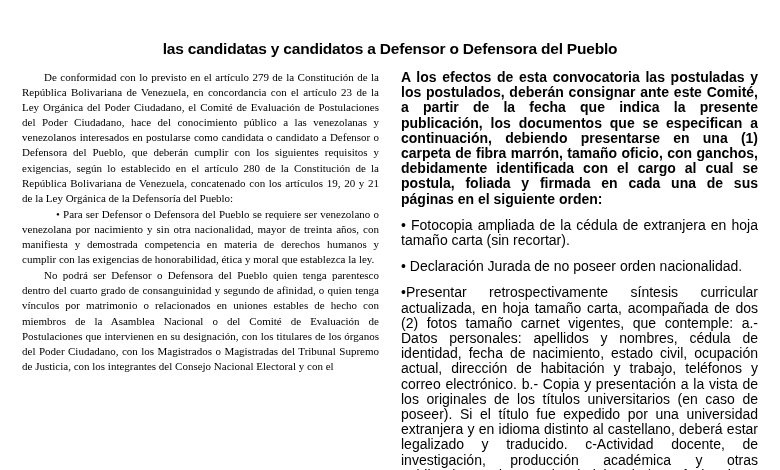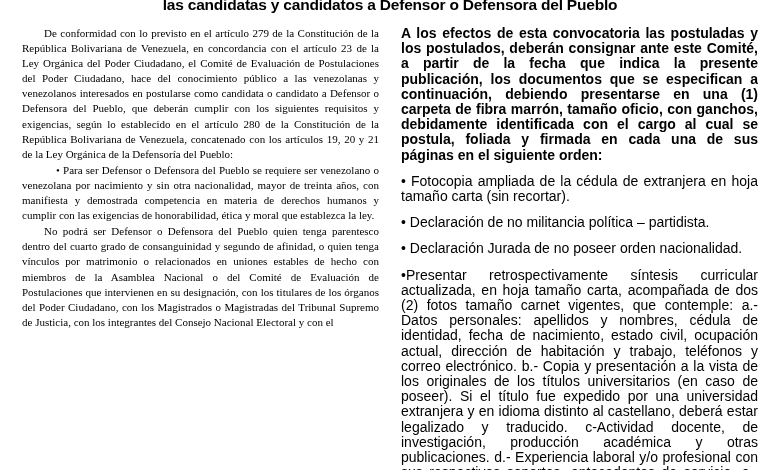--- a/index.html
+++ b/index.html
@@ -13,20 +13,21 @@
     font-family: "Liberation Serif", serif;
     color: #000000;
     overflow: hidden;
   }
   .page {
     position: relative;
     width: 780px;
     height: 366px;
     box-sizing: border-box;
     padding: 0 22px;
+    margin-top: 44px;
   }
   .doc-title {
     position: absolute;
     top: -4px;
     left: 0;
     width: 780px;
     text-align: center;
     font-family: "Liberation Sans", sans-serif;
     font-weight: bold;
     font-size: 15.5px;
@@ -95,20 +96,19 @@
 
     <div class="col col-left">
       <p class="indent">De conformidad con lo previsto en el artículo 279 de la Constitución de la República Bolivariana de Venezuela, en concordancia con el artículo 23 de la Ley Orgánica del Poder Ciudadano, el Comité de Evaluación de Postulaciones del Poder Ciudadano, hace del conocimiento público a las venezolanas y venezolanos interesados en postularse como candidata o candidato a Defensor o Defensora del Pueblo, que deberán cumplir con los siguientes requisitos y exigencias, según lo establecido en el artículo 280 de la Constitución de la República Bolivariana de Venezuela, concatenado con los artículos 19, 20 y 21 de la Ley Orgánica de la Defensoría del Pueblo:</p>
       <p class="indent-big">• Para ser Defensor o Defensora del Pueblo se requiere ser venezolano o venezolana por nacimiento y sin otra nacionalidad, mayor de treinta años, con manifiesta y demostrada competencia en materia de derechos humanos y cumplir con las exigencias de honorabilidad, ética y moral que establezca la ley.</p>
       <p class="indent">No podrá ser Defensor o Defensora del Pueblo quien tenga parentesco dentro del cuarto grado de consanguinidad y segundo de afinidad, o quien tenga vínculos por matrimonio o relacionados en uniones estables de hecho con miembros de la Asamblea Nacional o del Comité de Evaluación de Postulaciones que intervienen en su designación, con los titulares de los órganos del Poder Ciudadano, con los Magistrados o Magistradas del Tribunal Supremo de Justicia, con los integrantes del Consejo Nacional Electoral y con el</p>
     </div>
 
     <div class="col col-right">
       <p class="bold">A los efectos de esta convocatoria las postuladas y los postulados, deberán consignar ante este Comité, a partir de la fecha que indica la presente publicación, los documentos que se especifican a continuación, debiendo presentarse en una (1) carpeta de fibra marrón, tamaño oficio, con ganchos, debidamente identificada con el cargo al cual se postula, foliada y firmada en cada una de sus páginas en el siguiente orden:</p>
       <p class="gap">• Fotocopia ampliada de la cédula de extranjera en hoja tamaño carta (sin recortar).</p>
-      <p class="gap">• Declaración de no militancia política – partidista.</p>
       <p class="gap">• Declaración Jurada de no poseer orden nacionalidad.</p>
       <p class="gap">•Presentar retrospectivamente síntesis curricular actualizada, en hoja tamaño carta, acompañada de dos (2) fotos tamaño carnet vigentes, que contemple: a.- Datos personales: apellidos y nombres, cédula de identidad, fecha de nacimiento, estado civil, ocupación actual, dirección de habitación y trabajo, teléfonos y correo electrónico. b.- Copia y presentación a la vista de los originales de los títulos universitarios (en caso de poseer). Si el título fue expedido por una universidad extranjera y en idioma distinto al castellano, deberá estar legalizado y traducido. c-Actividad docente, de investigación, producción académica y otras publicaciones. d.- Experiencia laboral y/o profesional con sus respectivos soportes, antecedentes de servicio. e.- Otros (experiencia comprobable en materia de Derechos Humanos).</p>
     </div>
 
   </div>
 
 </div>
 
 </body></html>

